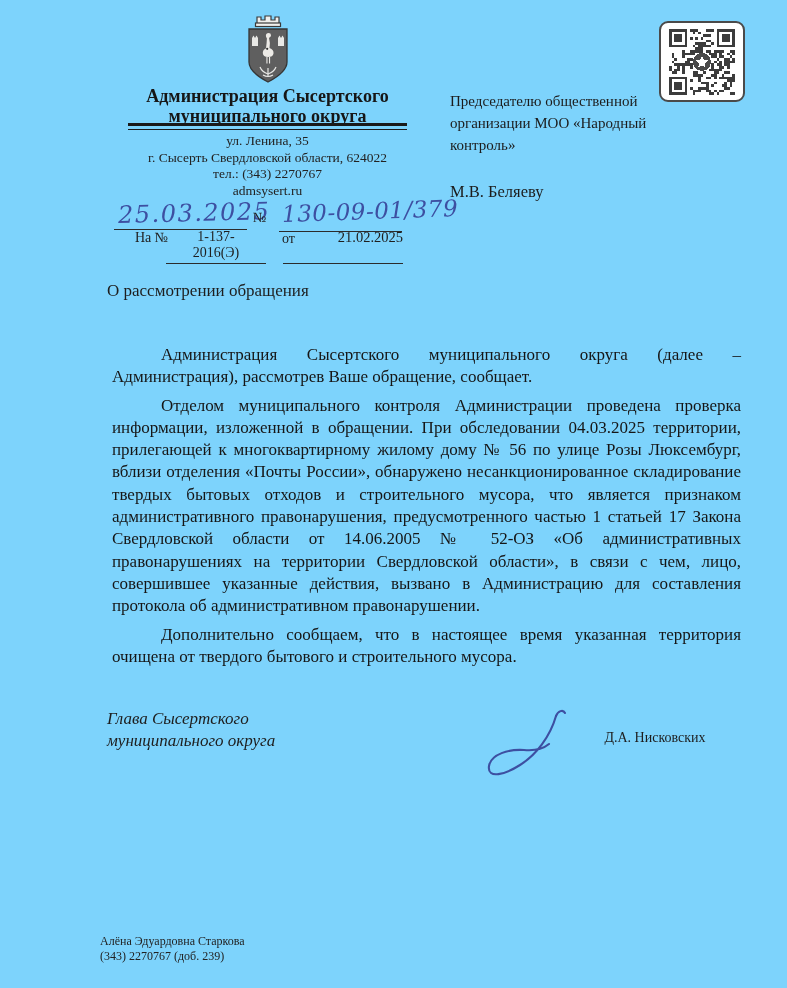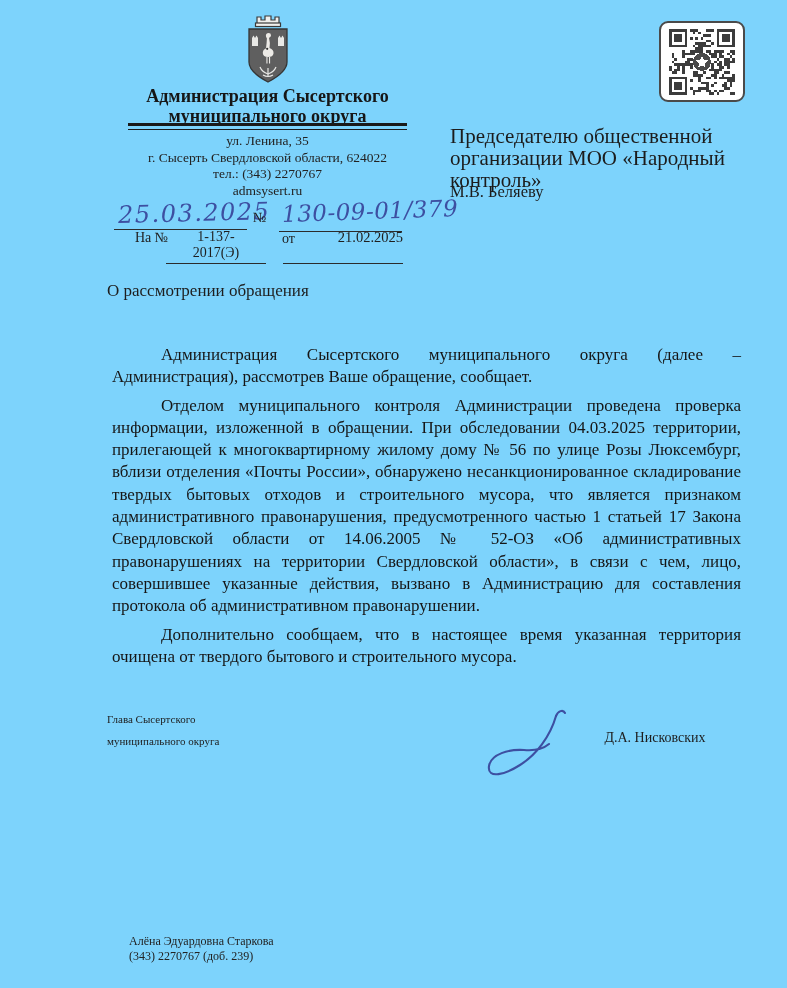--- a/index.html
+++ b/index.html
@@ -28,21 +28,21 @@
     border-top:3px solid #1a1a1a;border-bottom:1.5px solid #1a1a1a;
   }
   .org-address{
     left:95px;top:133px;width:345px;
     text-align:center;font-size:13.5px;line-height:16.5px;color:#222;
   }
 
   
   .recipient{
     left:450px;top:90px;width:280px;
-    font-size:21px;line-height:22px;color:#1c1c1c;margin-top:35px;
+    font-size:15px;line-height:22px;color:#1c1c1c;
   }
   .recipient-name{
     left:450px;top:182px;width:280px;
     font-size:16.5px;color:#1c1c1c;
   }
 
   
   .qr-box{
     left:659px;top:21px;width:82px;height:77px;
     border:2px solid #4a4a4a;border-radius:9px;
@@ -75,26 +75,26 @@
   
   .subject{left:107px;top:281px;font-size:17px;}
   .body-text{
     left:106px;top:338px;width:641px;
     font-size:17px;line-height:22.3px;
     text-align:justify;color:#161616;
   }
   .body-text p{margin:6px;text-indent:49px;}
 
   
-  .sig-title{left:107px;top:708px;width:260px;font-size:11px;line-height:22px;}
+  .sig-title{left:107px;top:708px;width:260px;font-size:17px;line-height:22px;font-style:italic;}
   .sig-name{left:560px;top:730px;width:190px;font-size:14px;text-align:center;}
   .sig-script{left:468px;top:702px;}
 
   
-  .footer{left:100px;top:934px;width:300px;font-size:12px;line-height:15px;color:#222;margin-left:29px;}
+  .footer{left:100px;top:934px;width:300px;font-size:12px;line-height:15px;color:#222;}
 </style>
 </head>
 <body>
 
 <div class="page">
 
   <div class="abs" style="left:243px;top:12px;width:50px;height:72px;">
     <svg width="50" height="72" viewBox="0 0 50 72">
 
       <g stroke="#3a3a3a" stroke-width="1.2" fill="#efefed">
@@ -424,21 +424,21 @@
   <div class="abs recipient-name">М.В. Беляеву</div>
 
   <div class="abs hand ref-date">25.03.2025</div>
   <div class="abs ref-line line-date"></div>
   <div class="abs lbl lbl-no">№</div>
   <div class="abs hand ref-num">130-09-01/379</div>
   <div class="abs ref-line line-num"></div>
 
   <div class="abs lbl lbl-nano">На №</div>
   <div class="abs reply-num1">1-137-</div>
-  <div class="abs reply-num2">2017(Э)</div>
+  <div class="abs reply-num2">2016(Э)</div>
   <div class="abs ref-line line-reply"></div>
   <div class="abs lbl lbl-ot">от</div>
   <div class="abs reply-date">21.02.2025</div>
   <div class="abs ref-line line-replydate"></div>
 
   <div class="abs subject">О рассмотрении обращения</div>
 
   <div class="abs body-text">
     <p>Администрация Сысертского муниципального округа (далее – Администрация), рассмотрев Ваше обращение, сообщает.</p>
     <p>Отделом муниципального контроля Администрации проведена проверка информации, изложенной в обращении. При обследовании 04.03.2025 территории, прилегающей к многоквартирному жилому дому № 56 по улице Розы Люксембург, вблизи отделения «Почты России», обнаружено несанкционированное складирование твердых бытовых отходов и строительного мусора, что является признаком административного правонарушения, предусмотренного частью 1 статьей 17 Закона Свердловской области от 14.06.2005 № 52-ОЗ «Об административных правонарушениях на территории Свердловской области», в связи с чем, лицо, совершившее указанные действия, вызвано в Администрацию для составления протокола об административном правонарушении.</p>

